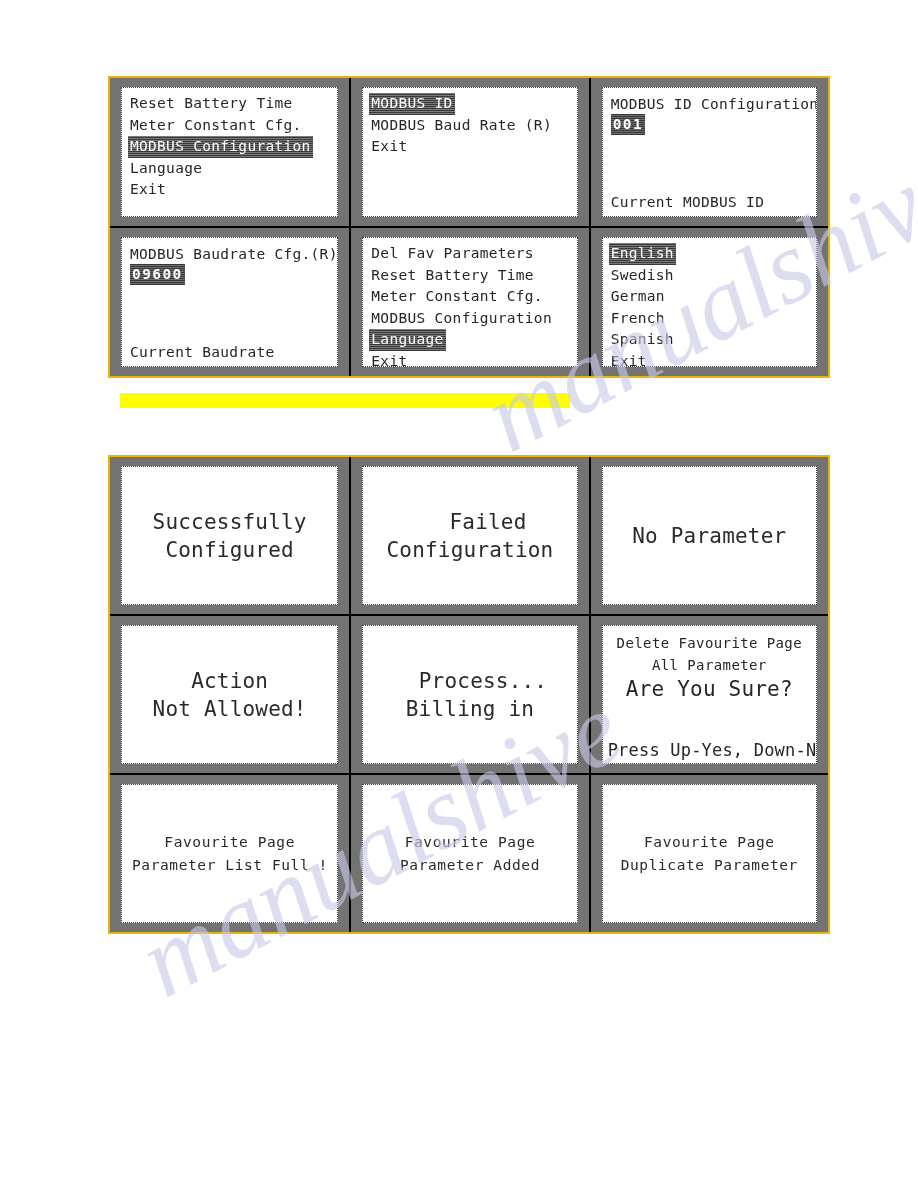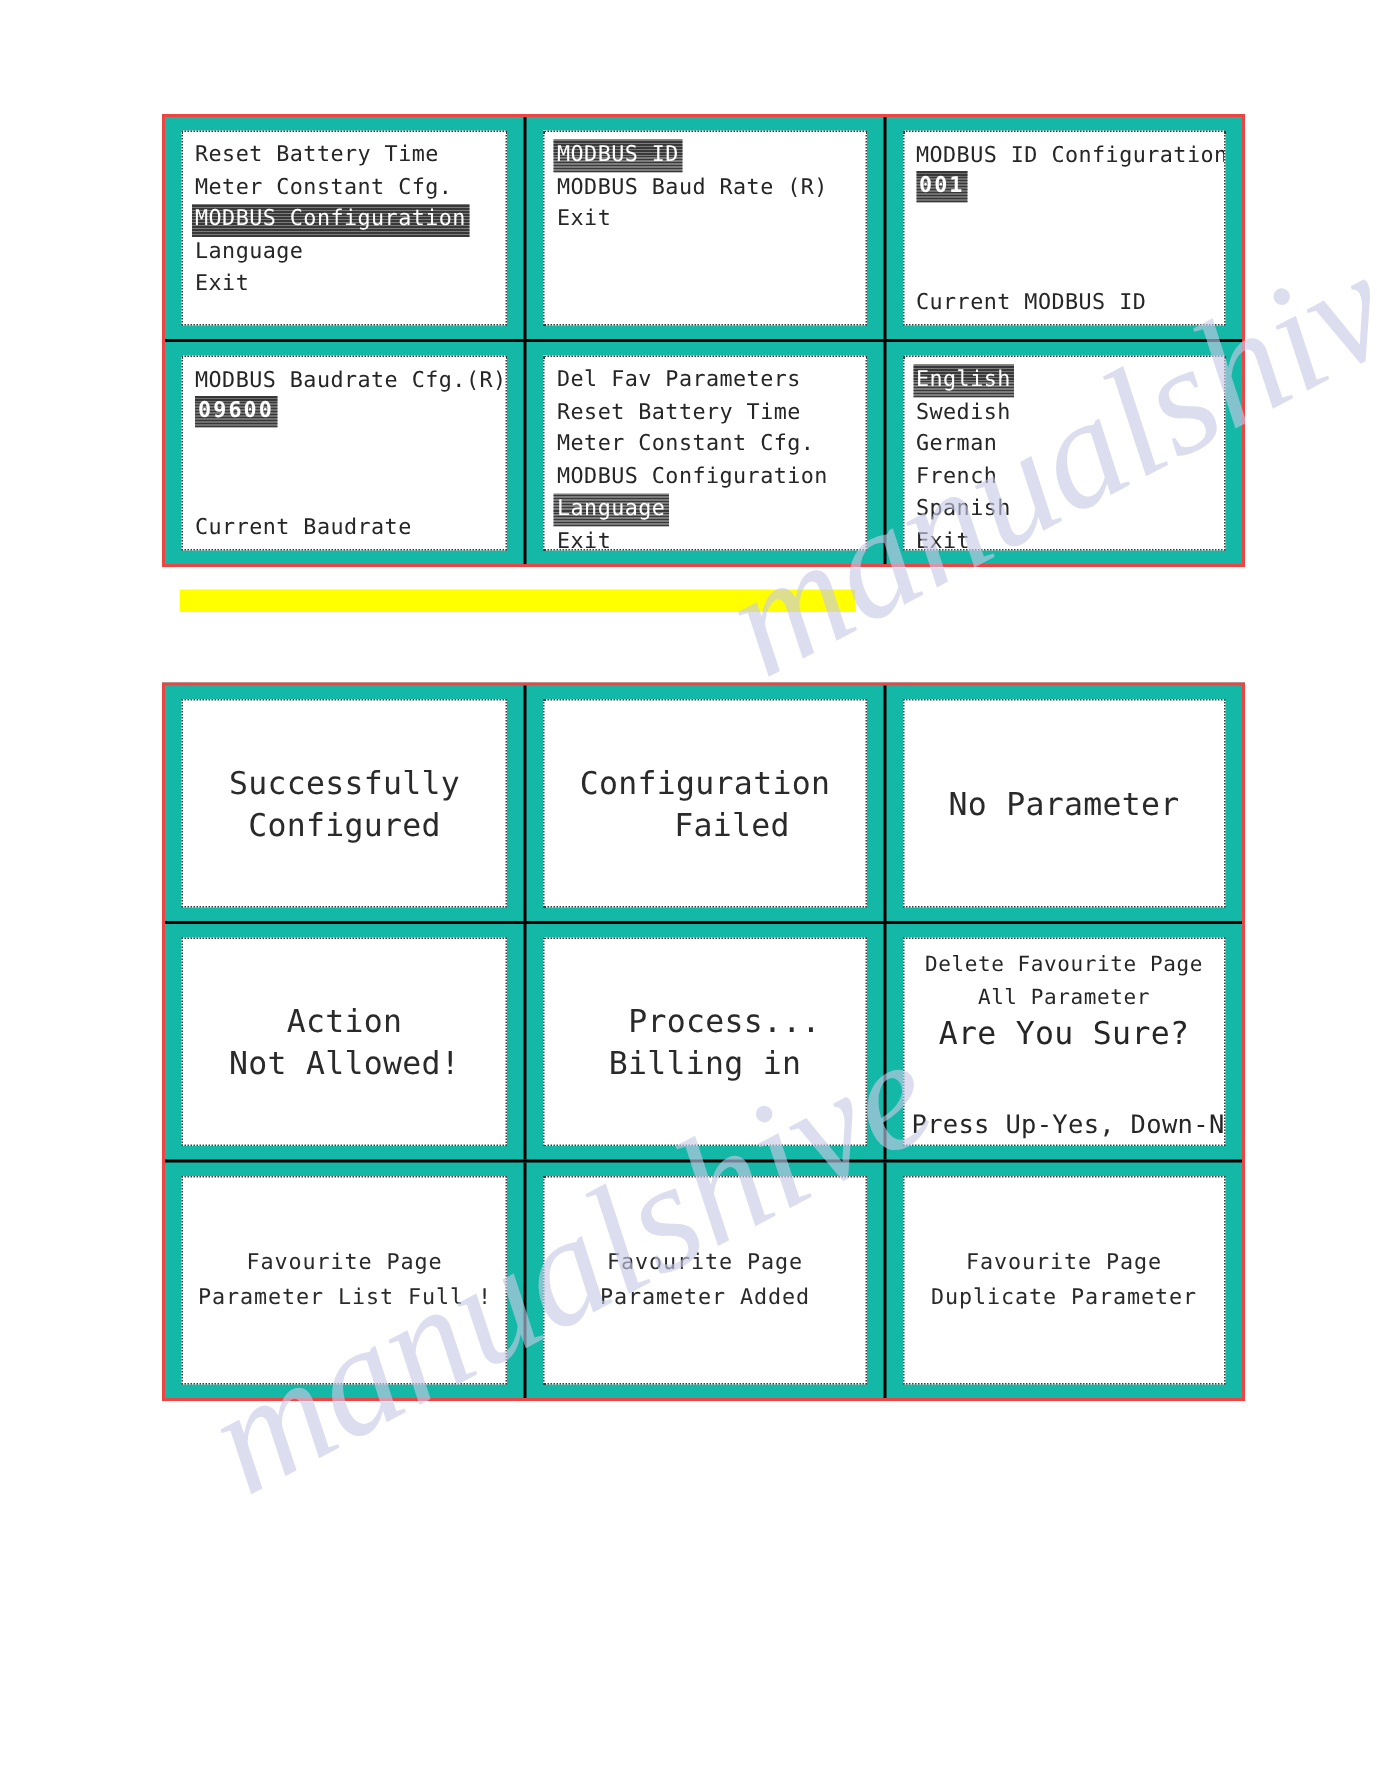--- a/index.html
+++ b/index.html
@@ -41,23 +41,23 @@
   .wm-b {
     left: 120px; top: 915px;
     font-size: 104px;
     transform: rotate(-28deg);
     transform-origin: left top;
   }
 
   
   .grid {
     position: absolute;
-    border: 2px solid #ef4444;
+    border: 2px solid #eab308;
     border-collapse: collapse;
-    background: #14b8a6;
+    background: #737373;
     z-index: 2;
   }
   .grid-top  { left: 108px; top: 76px;  width: 718px; }
   .grid-bot  { left: 108px; top: 455px; width: 718px; }
 
   .grow { display: flex; }
   .grow + .grow { border-top: 2px solid #000; }
   .gcell {
     box-sizing: border-box;
     width: 239.34px;
@@ -276,22 +276,22 @@
         <div class="lcd lcd-msg">
           <div class="msg-block">
             <div class="msg-line msg-big">Successfully</div>
             <div class="msg-line msg-big">Configured</div>
           </div>
         </div>
       </div>
       <div class="gcell">
         <div class="lcd lcd-msg">
           <div class="msg-block">
+            <div class="msg-line msg-big shift-r">Failed</div>
             <div class="msg-line msg-big">Configuration</div>
-            <div class="msg-line msg-big shift-r">Failed</div>
           </div>
         </div>
       </div>
       <div class="gcell">
         <div class="lcd lcd-msg">
           <div class="msg-block">
             <div class="msg-line msg-big">No Parameter</div>
           </div>
         </div>
       </div>

